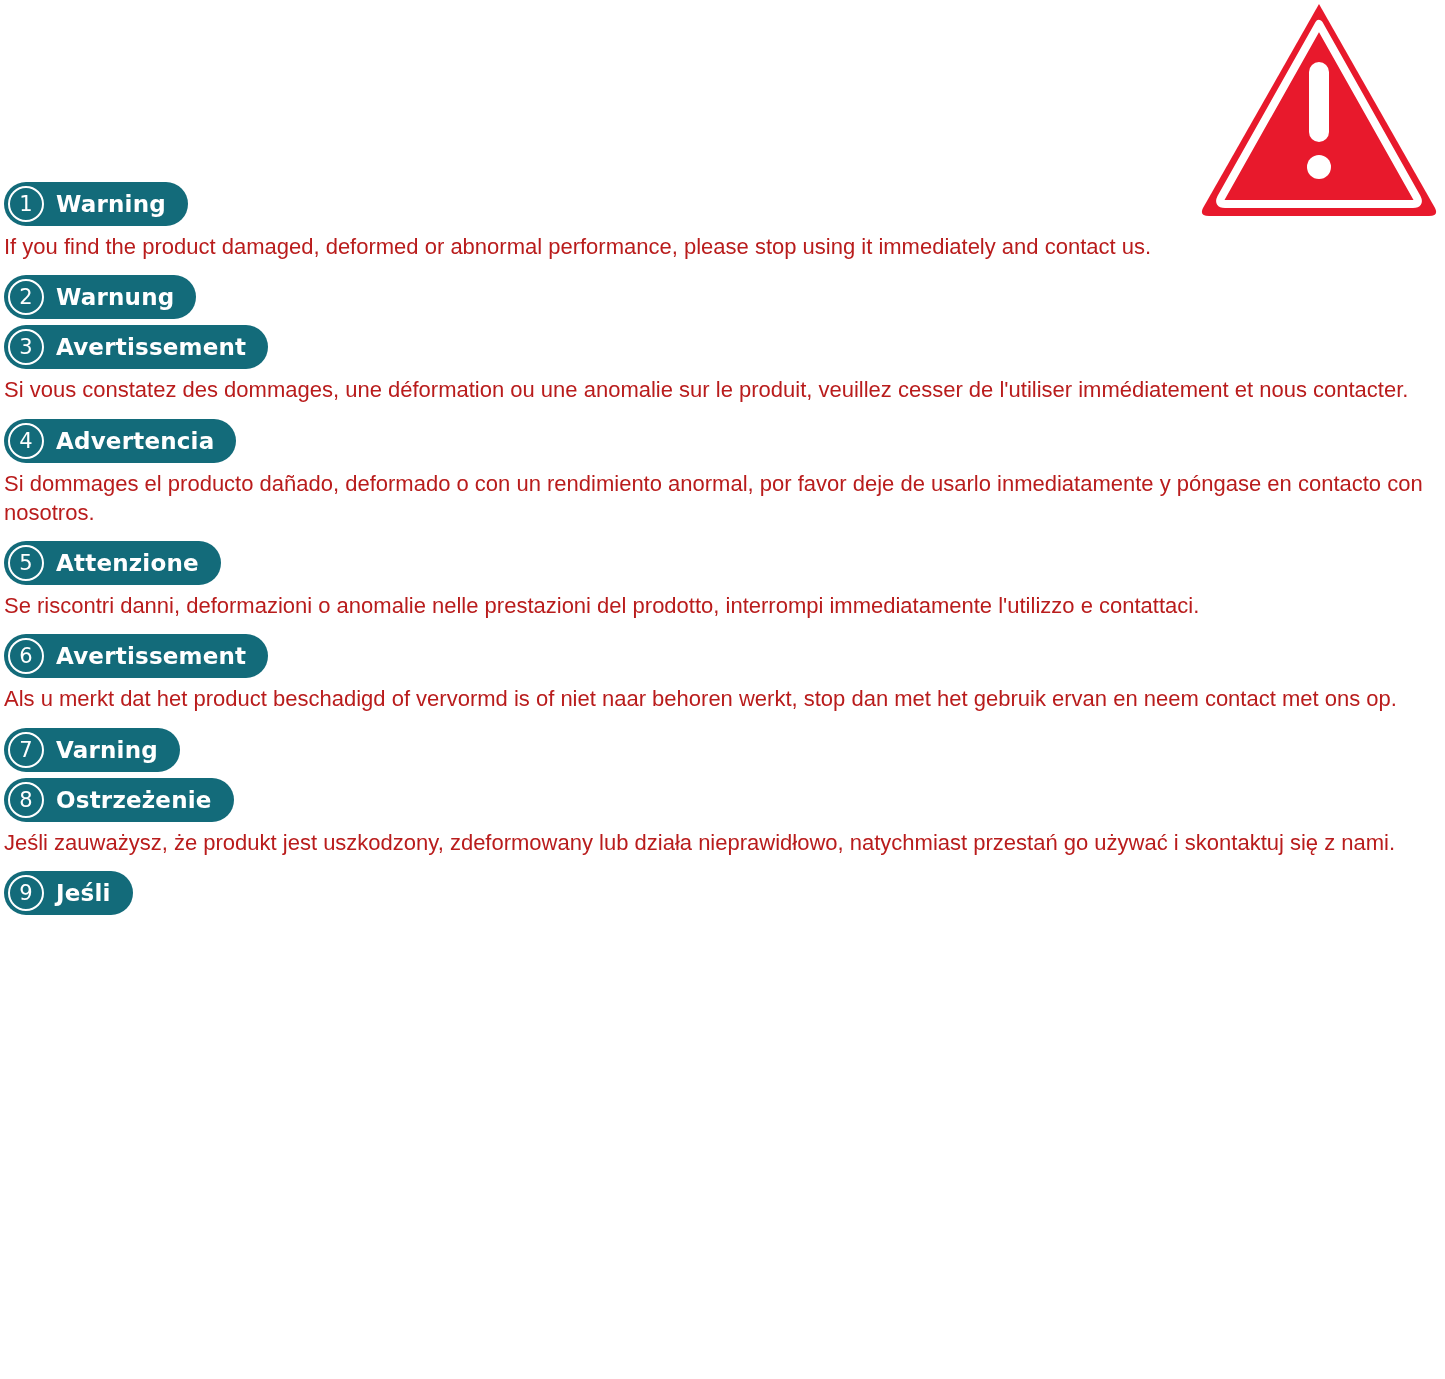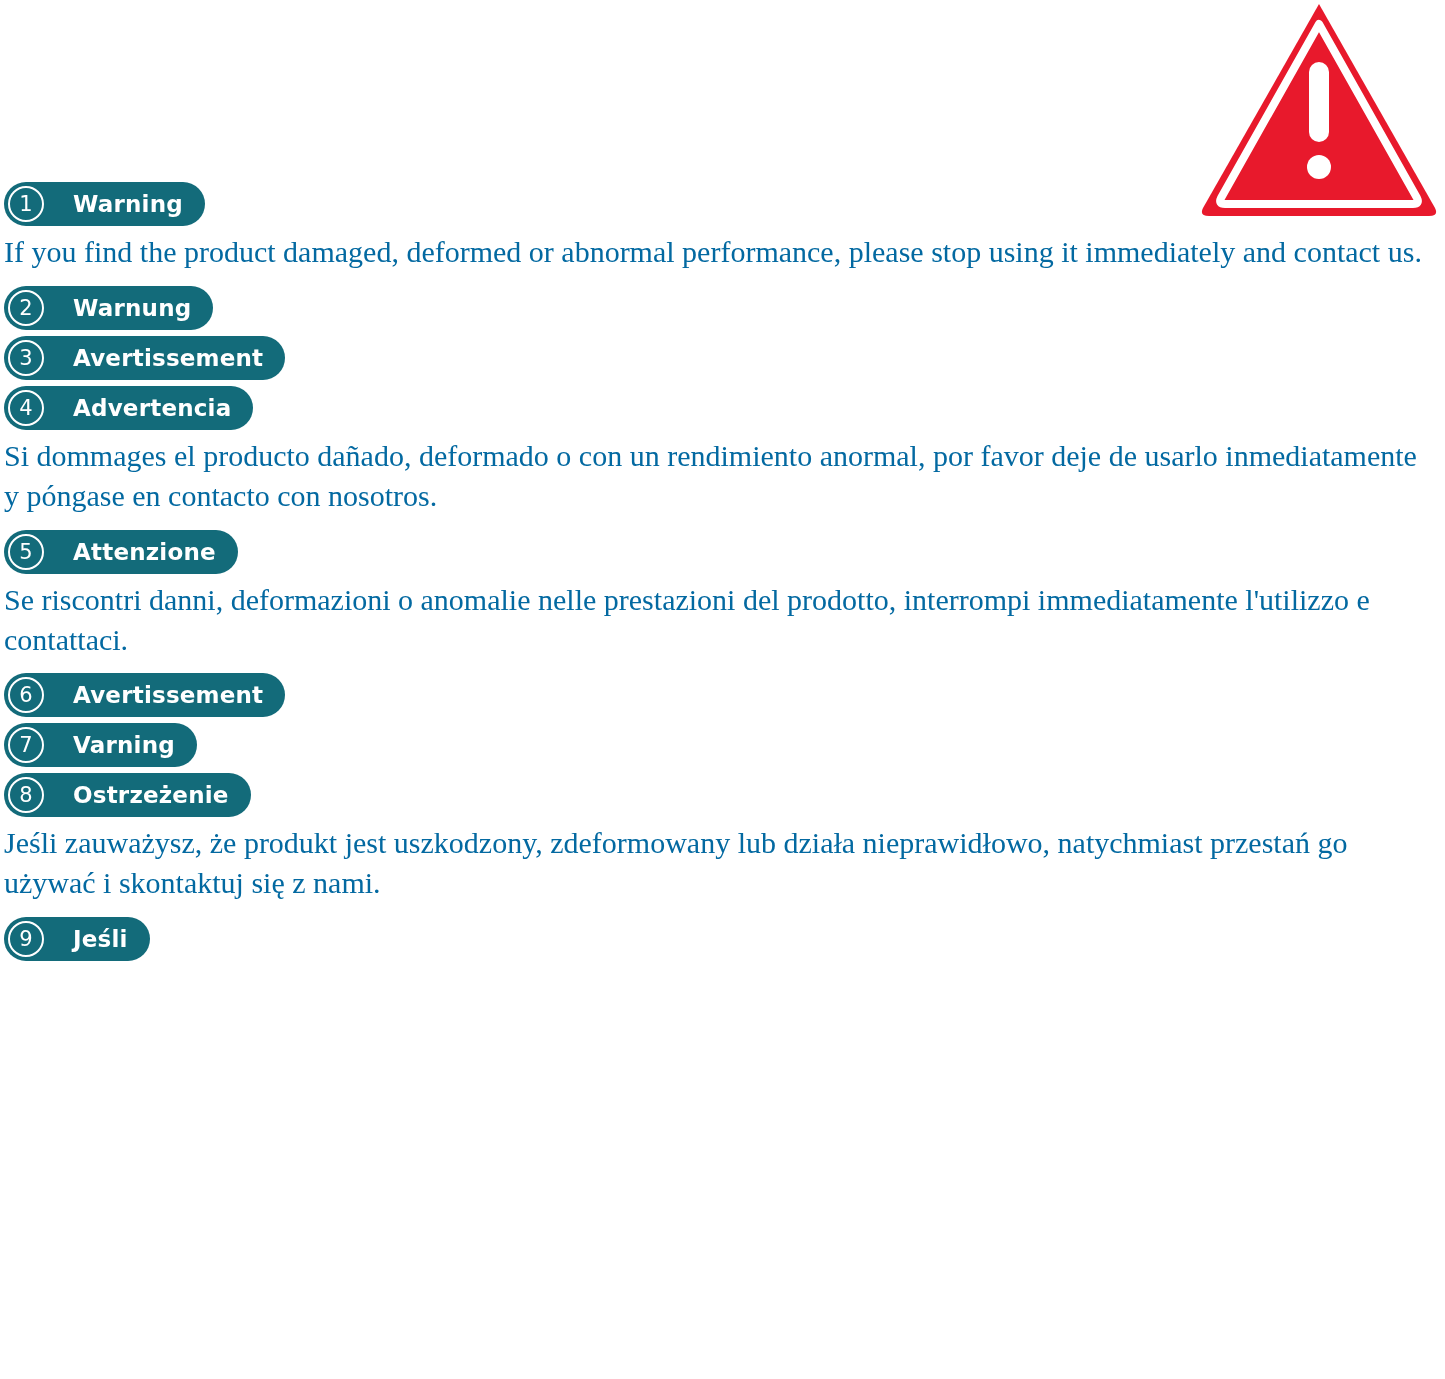--- a/index.html
+++ b/index.html
@@ -74,29 +74,28 @@
     margin-right: 12px;
     font-family: "DejaVu Sans", sans-serif;
   }
   .badge-label {
     color: #ffffff;
     font-size: 23px;
     font-weight: bold;
     letter-spacing: 0.2px;
     white-space: nowrap;
     font-family: "DejaVu Sans", sans-serif;
-    margin-left: 17px;
   }
   .body-text {
-    font-size: 30px;
+    font-size: 22px;
     line-height: 1.33;
-    color: #0369a1;
+    color: #b91c1c;
     margin: 0 0 14px 0;
     max-width: 1430px;
-    font-family: Liberation Serif, serif;
+    font-family: Liberation Sans, sans-serif;
   }
 </style>
 </head>
 <body>
 
 <div class="page">
 
   <div class="warning-symbol">
     <svg viewBox="0 0 240 222" xmlns="http://www.w3.org/2000/svg">
       <path d="M120 4 L236 208 Q240 216 230 216 L10 216 Q0 216 4 208 Z" fill="#e8192c"></path>
@@ -127,20 +126,21 @@
       </div>
     </div>
 
     <div class="section">
       <div class="badge-row">
         <div class="badge">
           <span class="badge-num">3</span>
           <span class="badge-label">Avertissement</span>
         </div>
       </div>
+      <p class="body-text">Si vous constatez des dommages, une déformation ou une anomalie sur le produit, veuillez cesser de l'utiliser immédiatement et nous contacter.</p>
     </div>
 
     <div class="section">
       <div class="badge-row">
         <div class="badge">
           <span class="badge-num">4</span>
           <span class="badge-label">Advertencia</span>
         </div>
       </div>
       <p class="body-text">Si dommages el producto dañado, deformado o con un rendimiento anormal, por favor deje de usarlo inmediatamente y póngase en contacto con nosotros.</p>
@@ -156,20 +156,21 @@
       <p class="body-text">Se riscontri danni, deformazioni o anomalie nelle prestazioni del prodotto, interrompi immediatamente l'utilizzo e contattaci.</p>
     </div>
 
     <div class="section">
       <div class="badge-row">
         <div class="badge">
           <span class="badge-num">6</span>
           <span class="badge-label">Avertissement</span>
         </div>
       </div>
+      <p class="body-text">Als u merkt dat het product beschadigd of vervormd is of niet naar behoren werkt, stop dan met het gebruik ervan en neem contact met ons op.</p>
     </div>
 
     <div class="section">
       <div class="badge-row">
         <div class="badge">
           <span class="badge-num">7</span>
           <span class="badge-label">Varning</span>
         </div>
       </div>
     </div>

